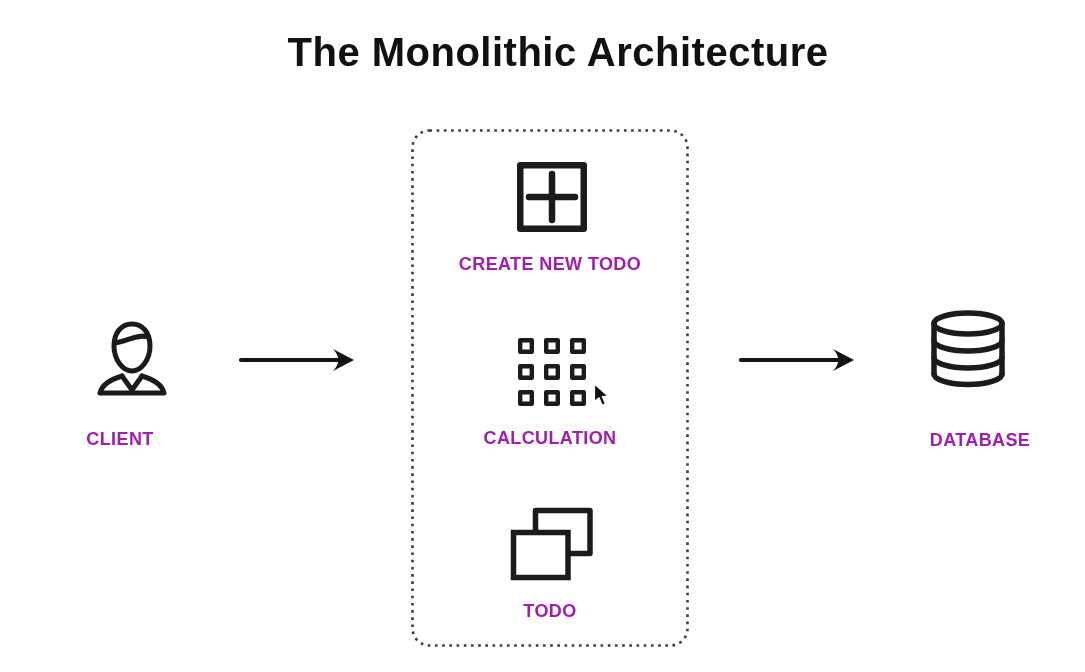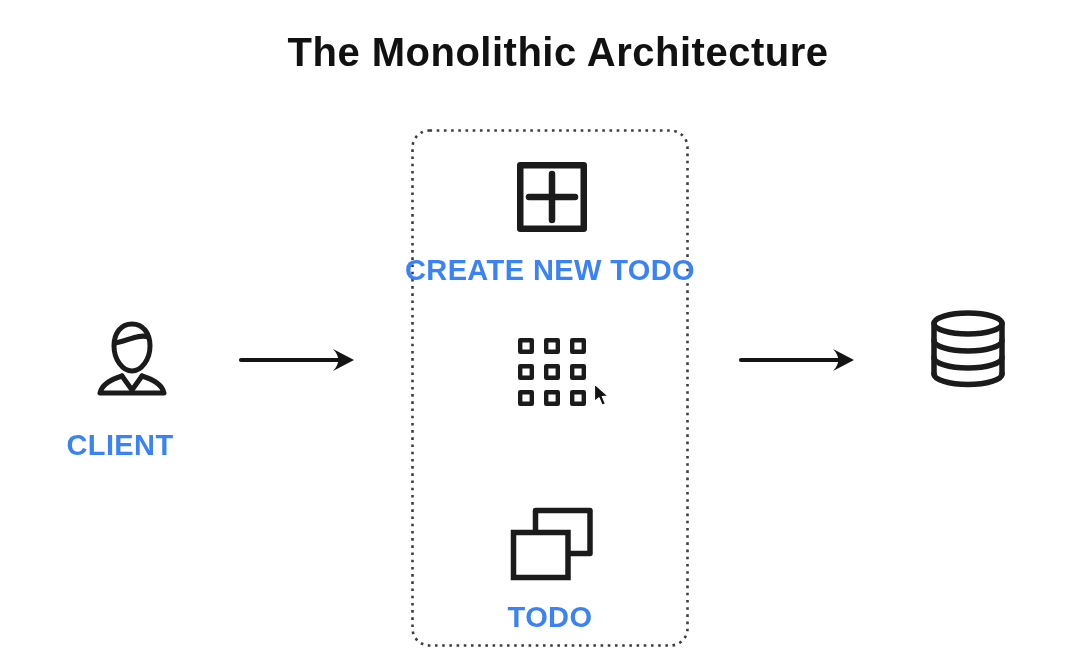--- a/index.html
+++ b/index.html
@@ -14,21 +14,21 @@
     position:relative;width:1085px;height:672px;
     background:var(--background);color:var(--ink);
   }
   .abs{position:absolute;}
   .diagram-title{
     position:absolute;top:30px;left:558px;transform:translateX(-50%);
     font-size:40px;font-weight:600;letter-spacing:.5px;white-space:nowrap;color:#111;
   }
   .node-label{
     position:absolute;transform:translateX(-50%);
-    font-size:29px;font-weight:700;letter-spacing:.4px;white-space:nowrap;color:#3b82f6;
+    font-size:18px;font-weight:700;letter-spacing:.4px;white-space:nowrap;color:#a21caf;
   }
   svg{display:block;overflow:visible;}
   .stroke{fill:none;stroke:currentColor;stroke-linecap:round;stroke-linejoin:round;}
   .dotted-box-svg{color:var(--dotted-border-color);}
 </style>
 </head>
 <body>
 
 <div class="stage">
 
@@ -63,20 +63,21 @@
       <rect x="28.2" y="2.2" width="11.6" height="11.6"></rect>
       <rect x="54.2" y="2.2" width="11.6" height="11.6"></rect>
       <rect x="2.2" y="28.2" width="11.6" height="11.6"></rect>
       <rect x="28.2" y="28.2" width="11.6" height="11.6"></rect>
       <rect x="54.2" y="28.2" width="11.6" height="11.6"></rect>
       <rect x="2.2" y="54.2" width="11.6" height="11.6"></rect>
       <rect x="28.2" y="54.2" width="11.6" height="11.6"></rect>
       <rect x="54.2" y="54.2" width="11.6" height="11.6"></rect>
     </g>
   </svg>
+  <div class="node-label" style="left:550px;top:428px">CALCULATION</div>
 
   <svg class="abs" style="left:593px;top:383px" width="18" height="25" viewBox="0 0 18 25" aria-hidden="true">
     <path d="M1.5,1 L1.5,18.5 L6,14.8 L9.2,22.3 L12.4,20.8 L9.3,13.6 L15,13.1 Z" fill="#111" stroke="#ffffff" stroke-width="1.2" stroke-linejoin="round"></path>
   </svg>
 
   <svg class="abs" style="left:507px;top:504px;color:#1b1b1b" width="88" height="78" viewBox="0 0 88 78" aria-hidden="true">
     <rect class="stroke" stroke-width="5.5" stroke-linejoin="miter" x="28.5" y="6.5" width="54.5" height="43"></rect>
     <rect x="6.5" y="28.5" width="54.5" height="45" fill="#ffffff" stroke="currentColor" stroke-width="5.5" stroke-linejoin="miter"></rect>
   </svg>
   <div class="node-label" style="left:550px;top:601px">TODO</div>
@@ -86,14 +87,15 @@
     <path d="M97,3 L118,14 L97,25 C104,18 104,10 97,3 Z" fill="currentColor" stroke="none"></path>
   </svg>
 
   <svg class="abs" style="left:927px;top:307px;color:#1b1b1b" width="82" height="82" viewBox="0 0 82 82" aria-hidden="true">
     <ellipse class="stroke" stroke-width="5.5" cx="41" cy="16.5" rx="34" ry="10.5"></ellipse>
     <path class="stroke" stroke-width="5.5" d="M7,16.5 V67 M75,16.5 V67"></path>
     <path class="stroke" stroke-width="5.5" d="M7,33.5 A34,10.5 0 0 0 75,33.5"></path>
     <path class="stroke" stroke-width="5.5" d="M7,50.5 A34,10.5 0 0 0 75,50.5"></path>
     <path class="stroke" stroke-width="5.5" d="M7,67 A34,10.5 0 0 0 75,67"></path>
   </svg>
+  <div class="node-label" style="left:980px;top:430px">DATABASE</div>
 
 </div>
 
 </body></html>

